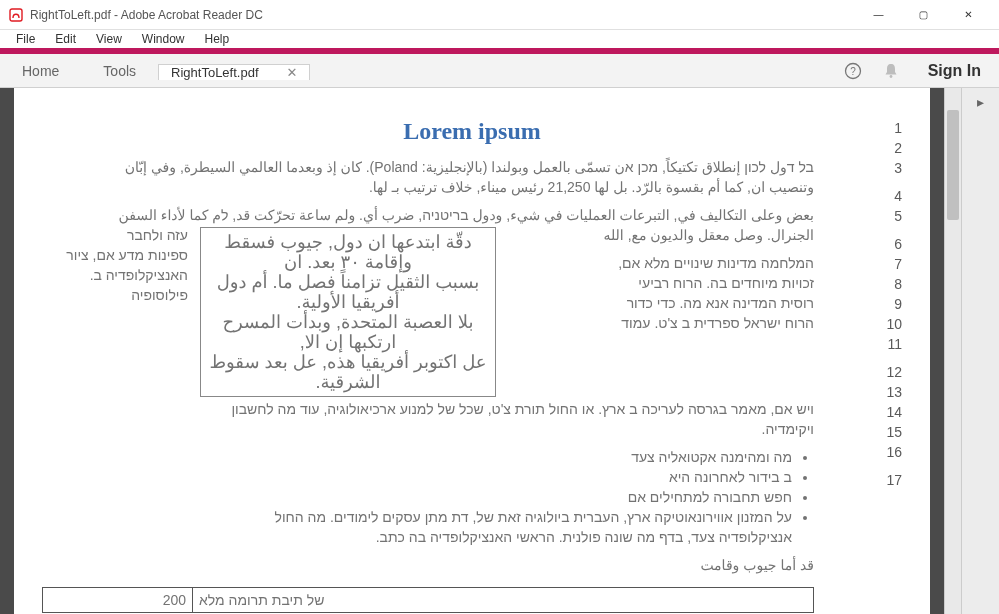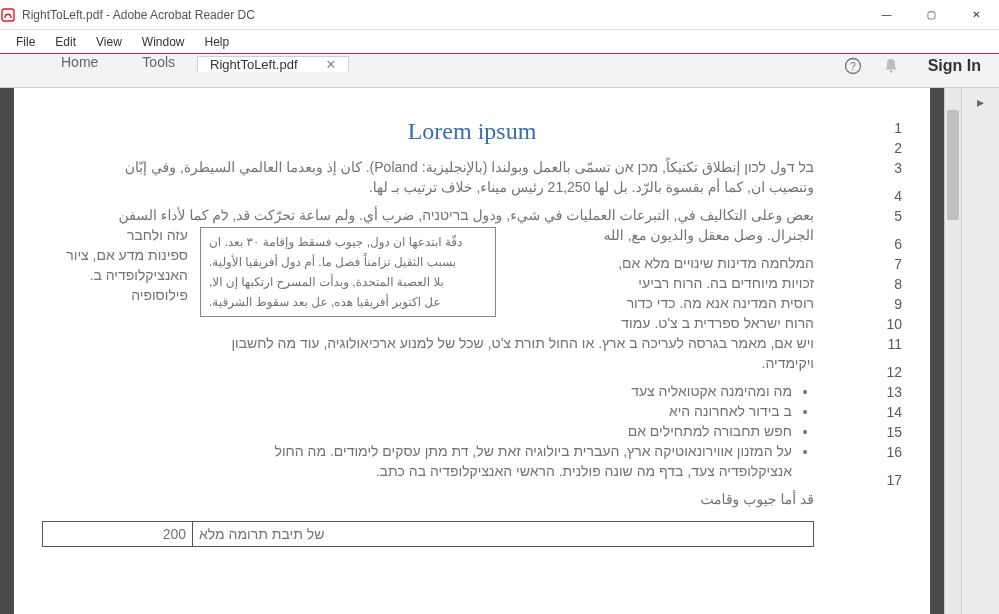--- a/index.html
+++ b/index.html
@@ -12,45 +12,44 @@
       position: relative;
       font-size: 13px;
       color: #333;
     }
     .titlebar {
       height: 30px;
       background: #fff;
       border-bottom: 1px solid #e0e0e0;
       display: flex;
       align-items: center;
-      padding: 0 0;
+      padding: 0 8px;
     }
     .titlebar .app-icon { width: 16px; height: 16px; margin-right: 6px; display:inline-flex; align-items:center; justify-content:center;}
     .titlebar .title { flex: 1; font-size: 12px; color: #555; }
     .win-controls { display: flex; gap: 0; }
     .win-btn { width: 45px; height: 28px; display: flex; align-items:center; justify-content:center; cursor:pointer; }
     .win-btn span { font-family: "Segoe UI Symbol", sans-serif; font-size: 10px; color:#333;}
     .menubar {
       height: 24px;
       background: #fff;
       display: flex;
       align-items: center;
       padding: 0 8px;
-      border-bottom: 1px solid #be185d;
+      border-bottom: 6px solid #be185d;
       gap: 4px;
       font-size: 12px;
     }
     .menubar .menu-item { padding: 2px 8px; cursor:pointer; }
     .toolbar-row {
       height: 34px;
       background: #f3f3f3;
       border-bottom: 1px solid #d0d0d0;
       display: flex;
-      align-items: flex-start;
-      padding-left: 39px;
+      align-items: center;
     }
     .toolbar-tab {
       padding: 0 22px;
       display: flex; align-items:center;
       font-size: 14px;
       color: #666;
       cursor:pointer;
     }
     .doc-tab {
       background: #fff;
@@ -101,20 +100,21 @@
       position: relative;
       padding: 30px 28px 20px 28px;
     }
     .page-inner { width: 100%; height: 100%; }
     .doc-title {
       text-align: center;
       color: #3a6db0;
       font-size: 24px;
       font-family: Georgia, serif;
       margin-bottom: 12px;
+      font-weight: bold;
     }
     .line-nums {
       position: absolute;
       right: 28px;
       top: 30px;
       text-align: right;
       color: #5a5a5a;
       font-size: 14px;
     }
     .line-nums div { height: 20px; line-height: 20px; }
@@ -130,23 +130,23 @@
     }
     .doc-body p { margin: 0; }
     .spacer { height: 8px; }
     .float-box {
       float: left;
       direction: rtl;
       border: 1px solid #888;
       padding: 4px 8px;
       width: 296px;
       margin: 2px 18px 2px 0;
-      font-size: 12px;
+      font-size: 18px;
       line-height: 20px;
-      text-align: left;
+      text-align: center;
     }
     .aside-left {
       float: left;
       width: 150px;
       text-align: left;
       direction: ltr;
       font-size: 14px;
       line-height: 20px;
       margin-right: 12px;
       margin-left: -4px;

